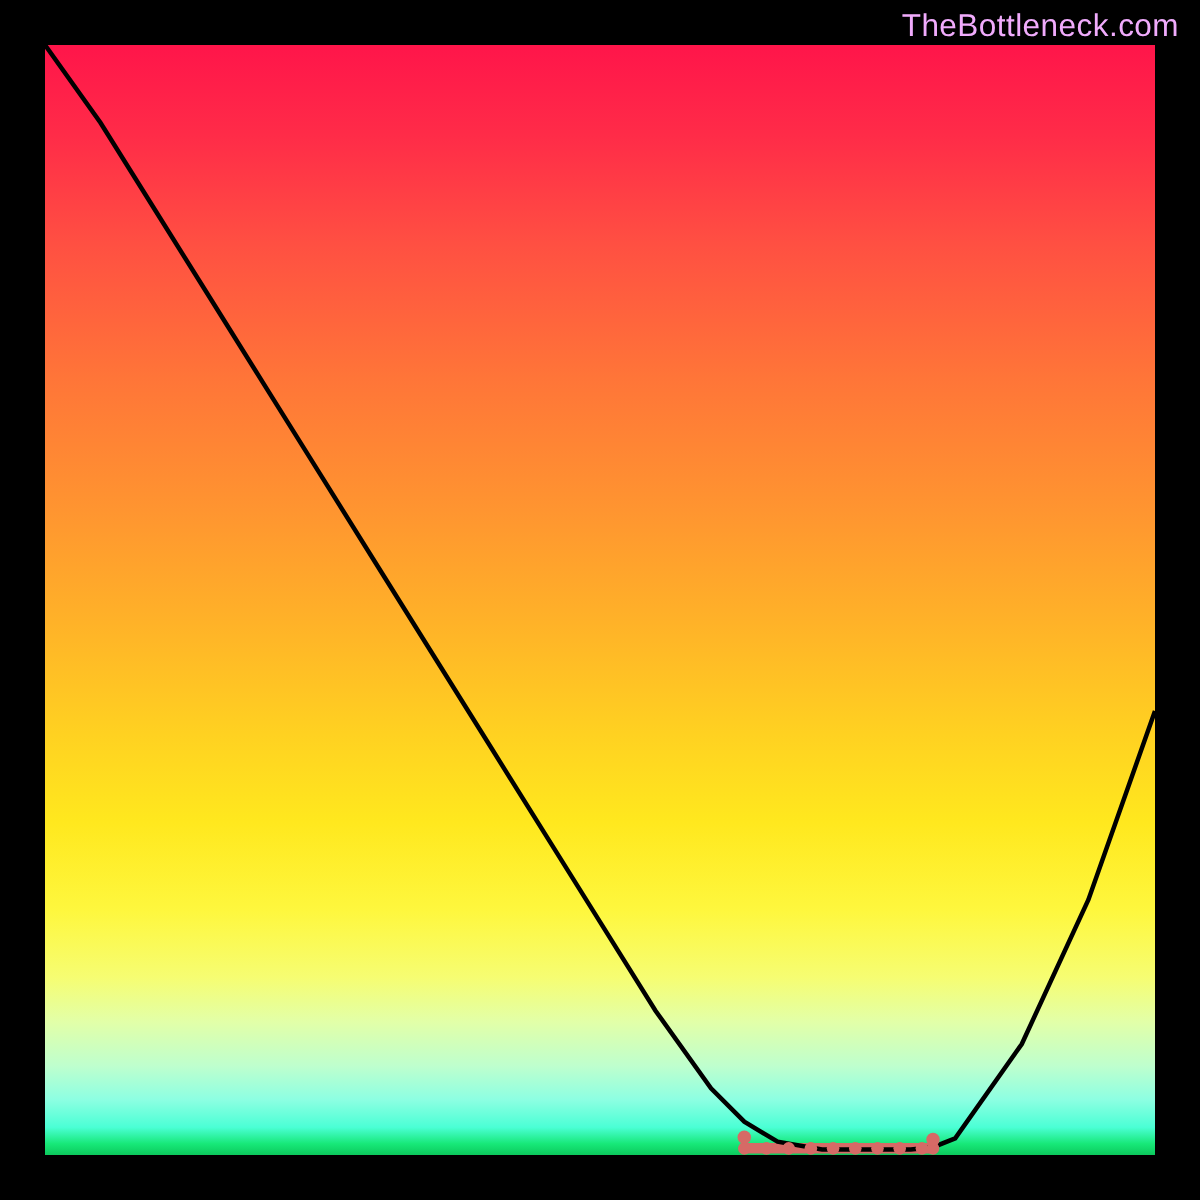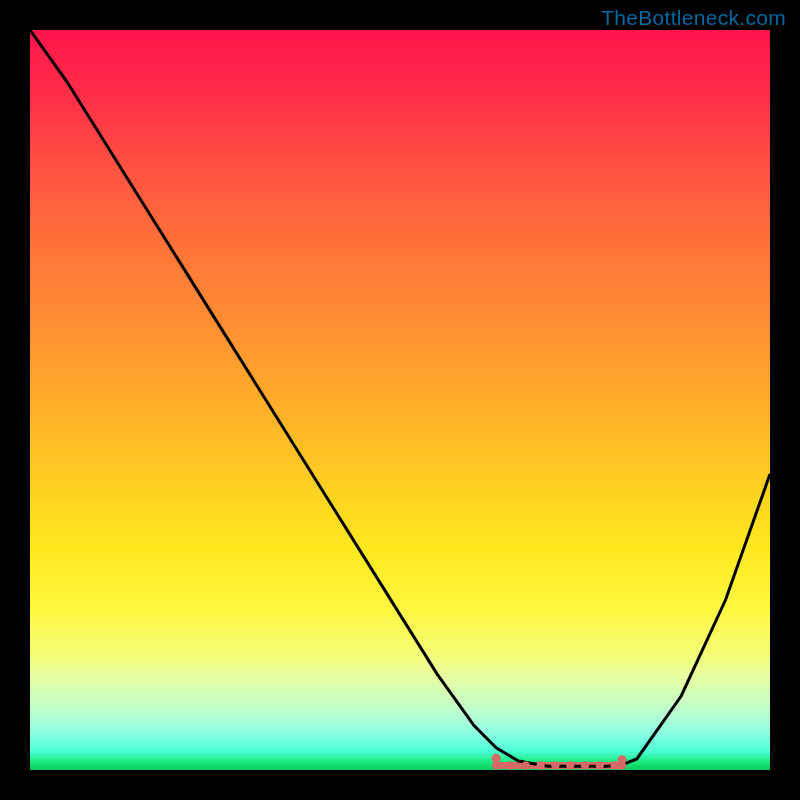--- a/index.html
+++ b/index.html
@@ -1,17 +1,17 @@
 <!DOCTYPE html>
 <html><head>
 <meta charset="utf-8">
 <style>
   * { margin: 0; padding: 0; box-sizing: border-box; }
   body { width: 800px; height: 800px; background: #000; position: relative; font-family: Arial, sans-serif; }
-  .watermark { position: absolute; top: 6px; right: 14px; color: #0369a1; font-size: 21px; font-weight: 500; letter-spacing: 0.3px; }
+  .watermark { position: absolute; top: 6px; right: 14px; color: #f0abfc; font-size: 21px; font-weight: 500; letter-spacing: 0.3px; }
   .plot-area { position: absolute; top: 30px; left: 30px; width: 740px; height: 740px; }
   .gradient-bg { position: absolute; inset: 0; background: linear-gradient(to bottom,
     #ff154a 0%,
     #ff2b48 8%,
     #ff5042 18%,
     #ff7538 30%,
     #ff9530 42%,
     #ffb228 52%,
     #ffd121 62%,
     #ffe81e 70%,

